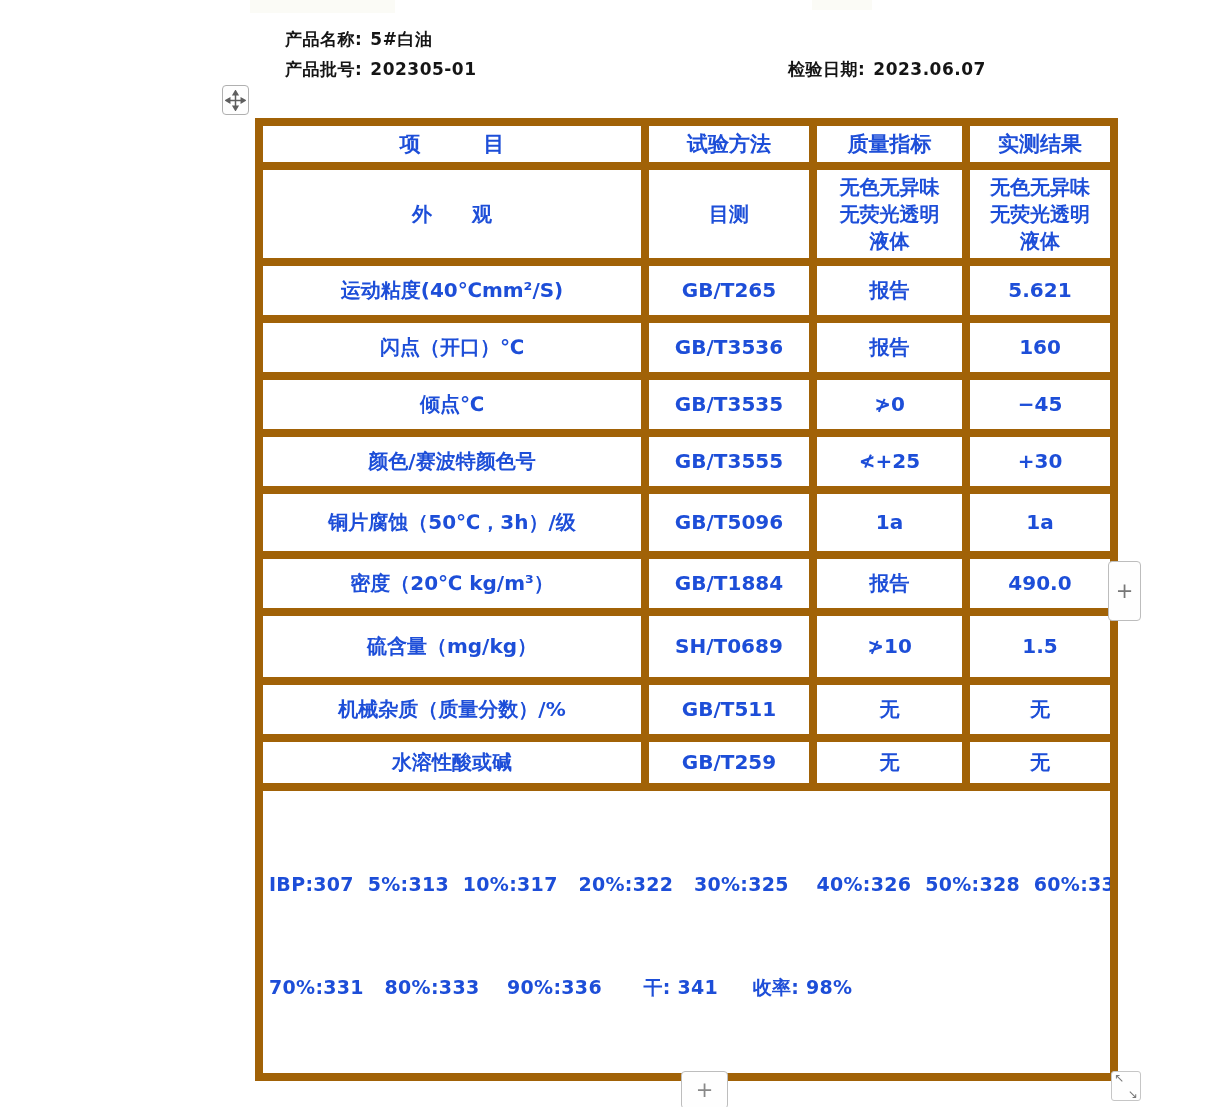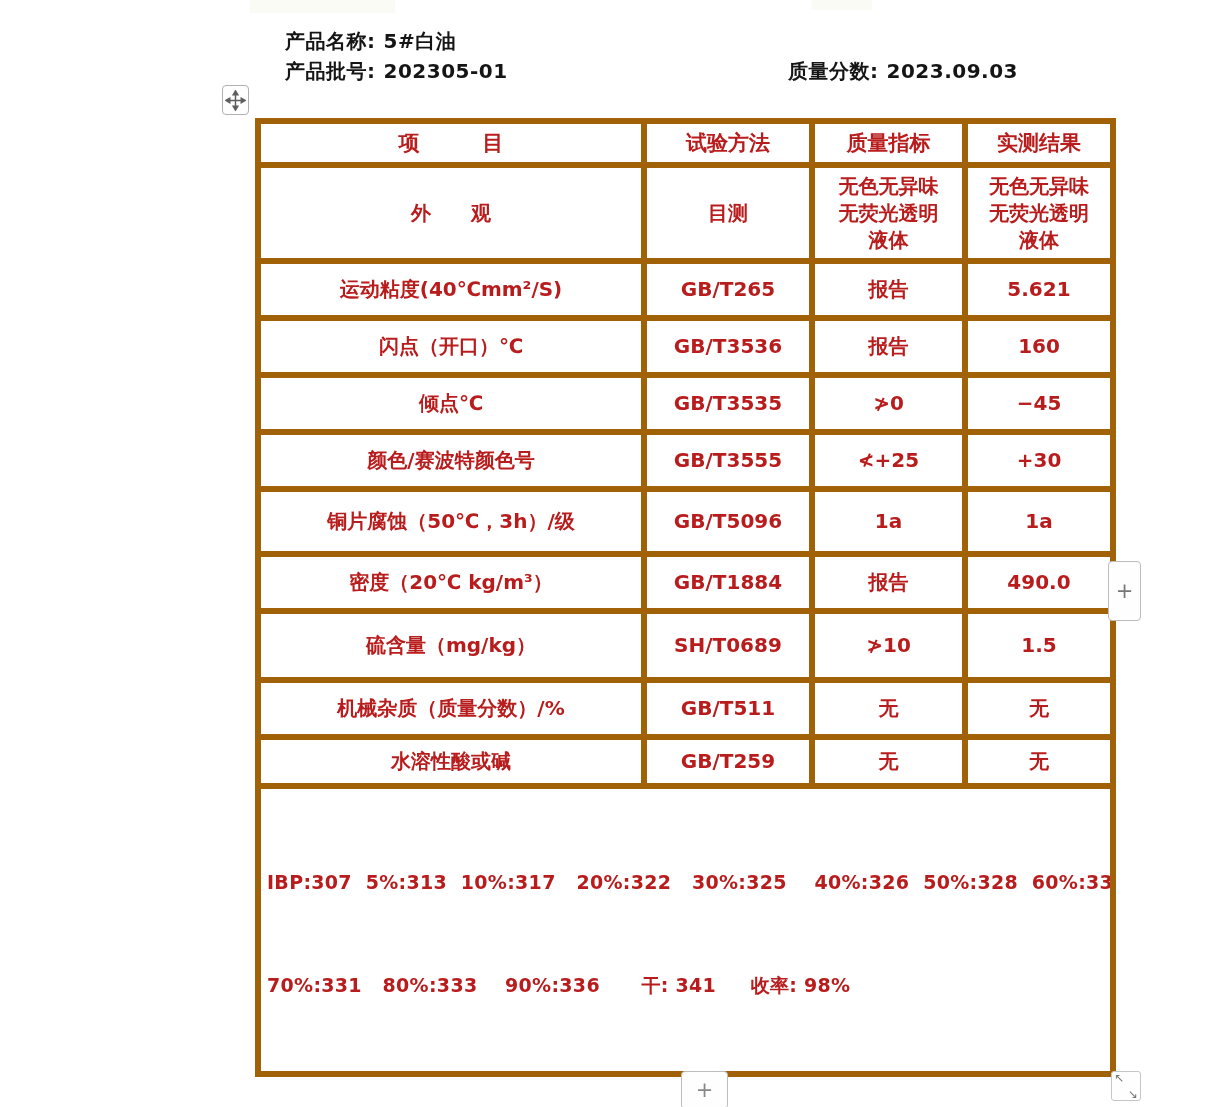--- a/index.html
+++ b/index.html
@@ -4,33 +4,33 @@
 <style>
   html,body{margin:0;padding:0;}
   body{
     width:1231px;height:1107px;position:relative;overflow:hidden;
     background:#ffffff;
     font-family:"DejaVu Sans","Liberation Sans",sans-serif;
     color:#151515;
   }
   .abs{position:absolute;}
   
-  .doc-line{font-weight:bold;font-size:20px;letter-spacing:0.5px;white-space:nowrap;}
+  .doc-line{font-weight:bold;font-size:17px;letter-spacing:0.5px;white-space:nowrap;}
   .doc-line .val{margin-left:8px;}
   #prod-name{left:285px;top:28px;}
   #batch-line{left:285px;top:58px;}
   #date-line{left:788px;top:58px;}
   
   .smudge{background:#fbfbf6;}
   
   #tbl-wrap{left:255px;top:118px;}
   table{border-collapse:collapse;table-layout:fixed;width:855px;background:#fff;}
   td{
-    border:6px solid #a16207;
-    font-weight:bold;font-size:20px;color:#b91c1c;
+    border:8px solid #a16207;
+    font-weight:bold;font-size:20px;color:#1d4ed8;
     text-align:center;vertical-align:middle;
     padding:0;white-space:pre-line;line-height:1.35;
     overflow:hidden;
     margin-left:32px;
   }
   tr.head-row td{font-size:21px;}
   tr.dist-row td{
     text-align:left;vertical-align:top;
     padding:8px 4px 0 6px;
     white-space:pre;font-size:19px;line-height:1.8;letter-spacing:0.3px;
@@ -54,21 +54,21 @@
 <div class="abs smudge" style="left:250px;top:0;width:145px;height:13px;"></div>
 <div class="abs smudge" style="left:812px;top:0;width:60px;height:10px;"></div>
 
 <div class="abs doc-line" id="prod-name">
   <span>产品名称:</span><span class="val">5#白油</span>
 </div>
 <div class="abs doc-line" id="batch-line">
   <span>产品批号:</span><span class="val">202305-01</span>
 </div>
 <div class="abs doc-line" id="date-line">
-  <span>质量分数:</span><span class="val">2023.09.03</span>
+  <span>检验日期:</span><span class="val">2023.06.07</span>
 </div>
 
 <div class="abs handle" id="move-handle">
   <svg width="21" height="21" viewBox="0 0 24 24">
     <g stroke="#5e5e5e" stroke-width="1.7" fill="#5e5e5e">
       <line x1="12" y1="5" x2="12" y2="19"></line>
       <line x1="5" y1="12" x2="19" y2="12"></line>
       <polygon points="12,1 9.4,5.4 14.6,5.4"></polygon>
       <polygon points="12,23 9.4,18.6 14.6,18.6"></polygon>
       <polygon points="1,12 5.4,9.4 5.4,14.6"></polygon>

